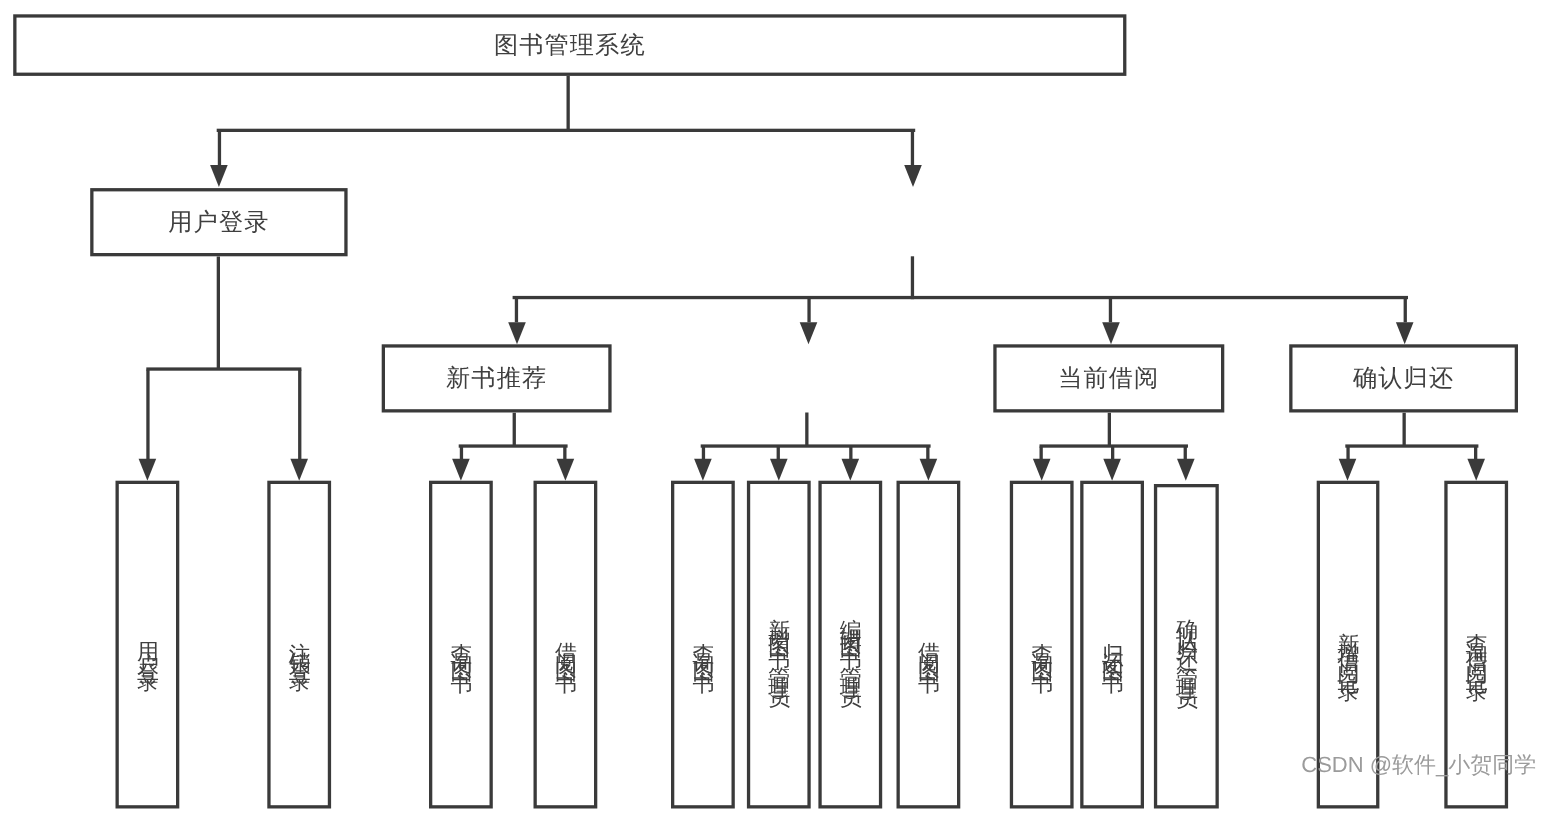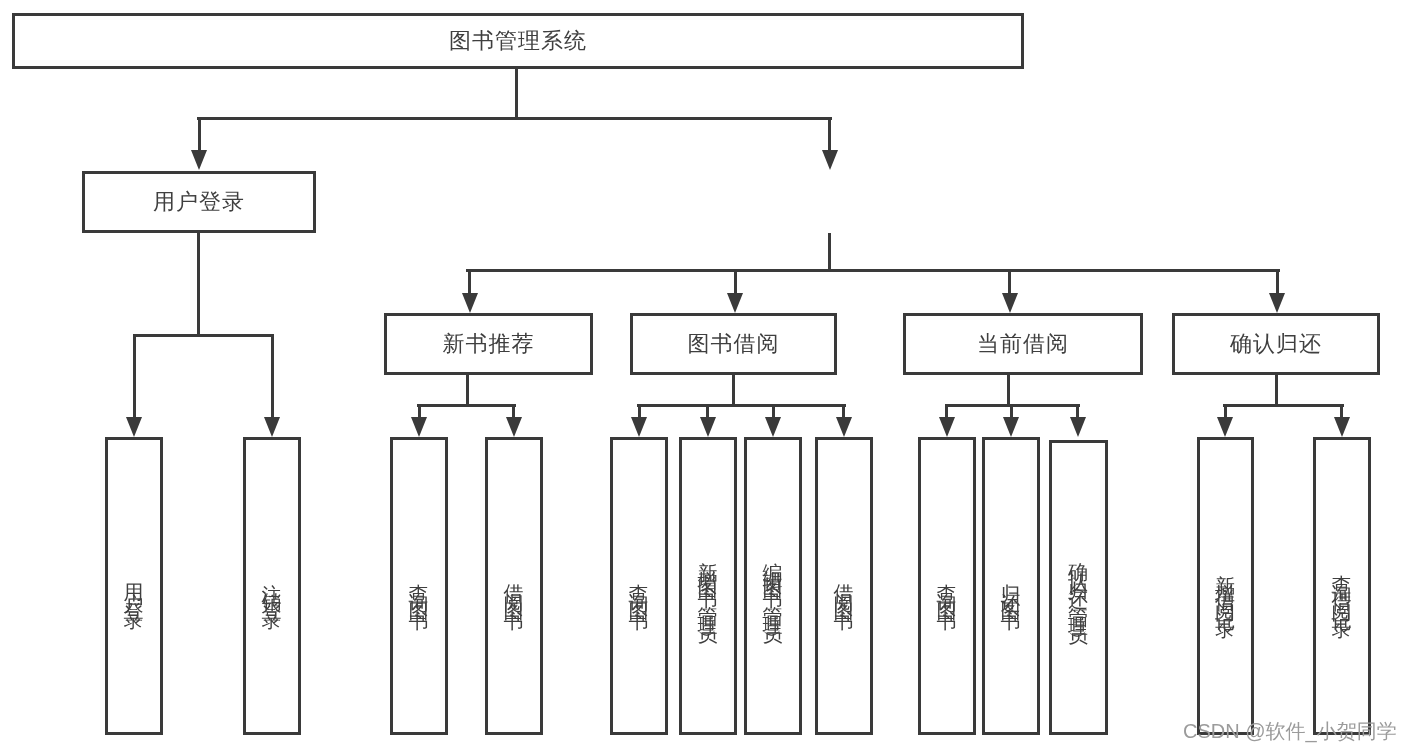--- a/index.html
+++ b/index.html
@@ -56,21 +56,21 @@
   .vtext {
     writing-mode: vertical-rl;
     text-orientation: mixed;
     letter-spacing: 9px;
     line-height: 1.1;
     white-space: nowrap;
   }
   .watermark {
     position: absolute;
     left: 1183px;
-    top: 718px;
+    top: 682px;
     font-size: 20px;
     color: var(--watermark);
     white-space: nowrap;
     z-index: 10;
   }
 </style>
 </head>
 <body>
 
 <div class="stage">
@@ -136,29 +136,26 @@
 
   <div class="node h" style="left:12px;top:13px;width:1012px;height:56px">
     <span>图书管理系统</span>
   </div>
 
   <div class="node h" style="left:82px;top:171px;width:234px;height:62px">
     <span>用户登录</span>
   </div>
 
 
-  <div class="node h" style="left:384px;top:313px;width:209px;height:62px">
+  <div class="node h" style="left:347px;top:313px;width:209px;height:62px">
     <span>新书推荐</span>
   </div>
 
-  <div class="node h" style="left:630px;top:313px;width:207px;height:62px">
-    <span>图书借阅</span>
-  </div>
-
-  <div class="node h" style="left:903px;top:313px;width:240px;height:62px">
+
+  <div class="node h" style="left:903px;top:313px;width:210px;height:62px">
     <span>当前借阅</span>
   </div>
 
   <div class="node h" style="left:1172px;top:313px;width:208px;height:62px">
     <span>确认归还</span>
   </div>
 
   <div class="node v" style="left:105px;top:437px;width:58px;height:298px">
     <span class="vtext">用户登录</span>
   </div>

